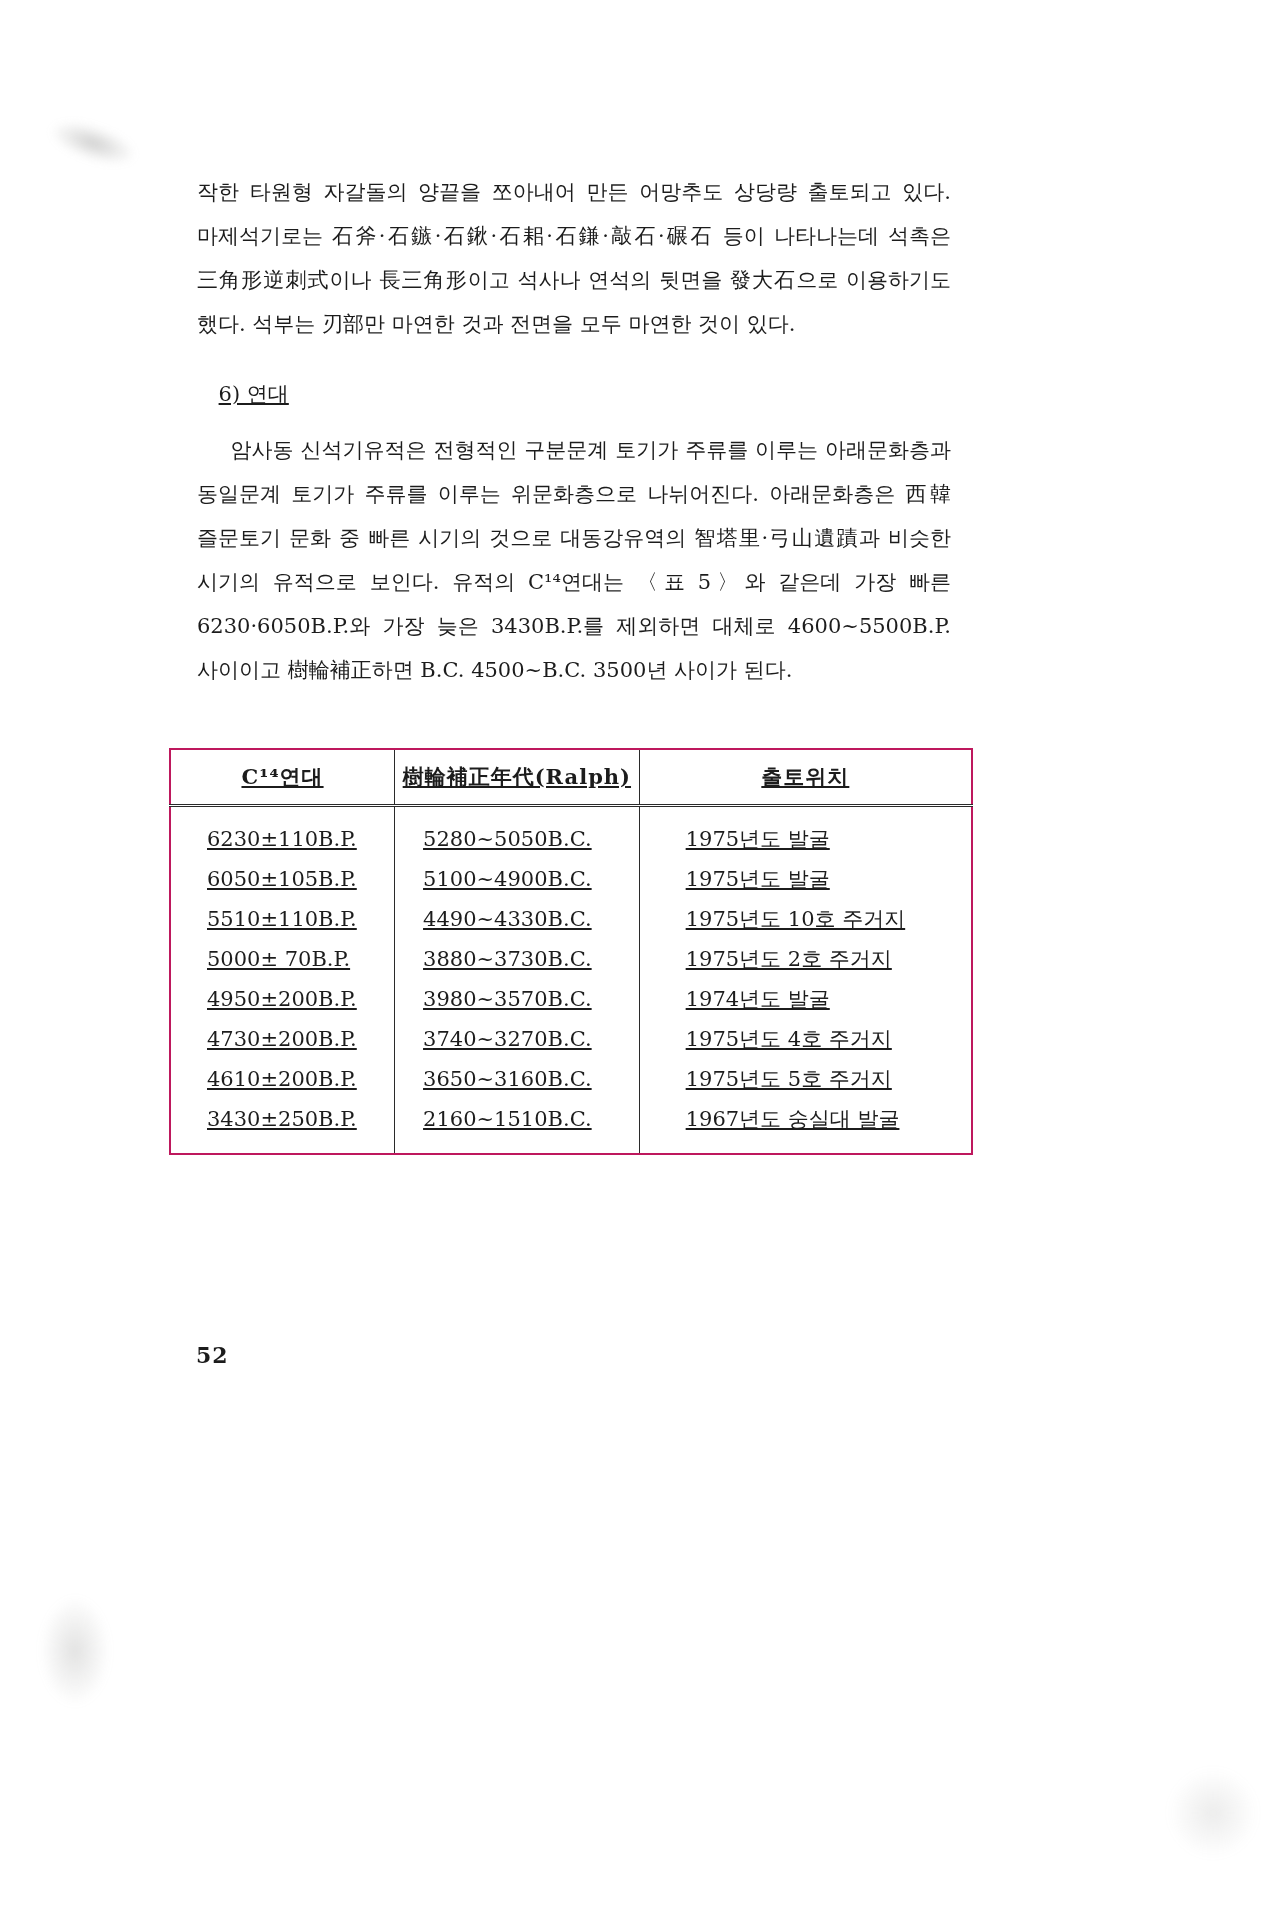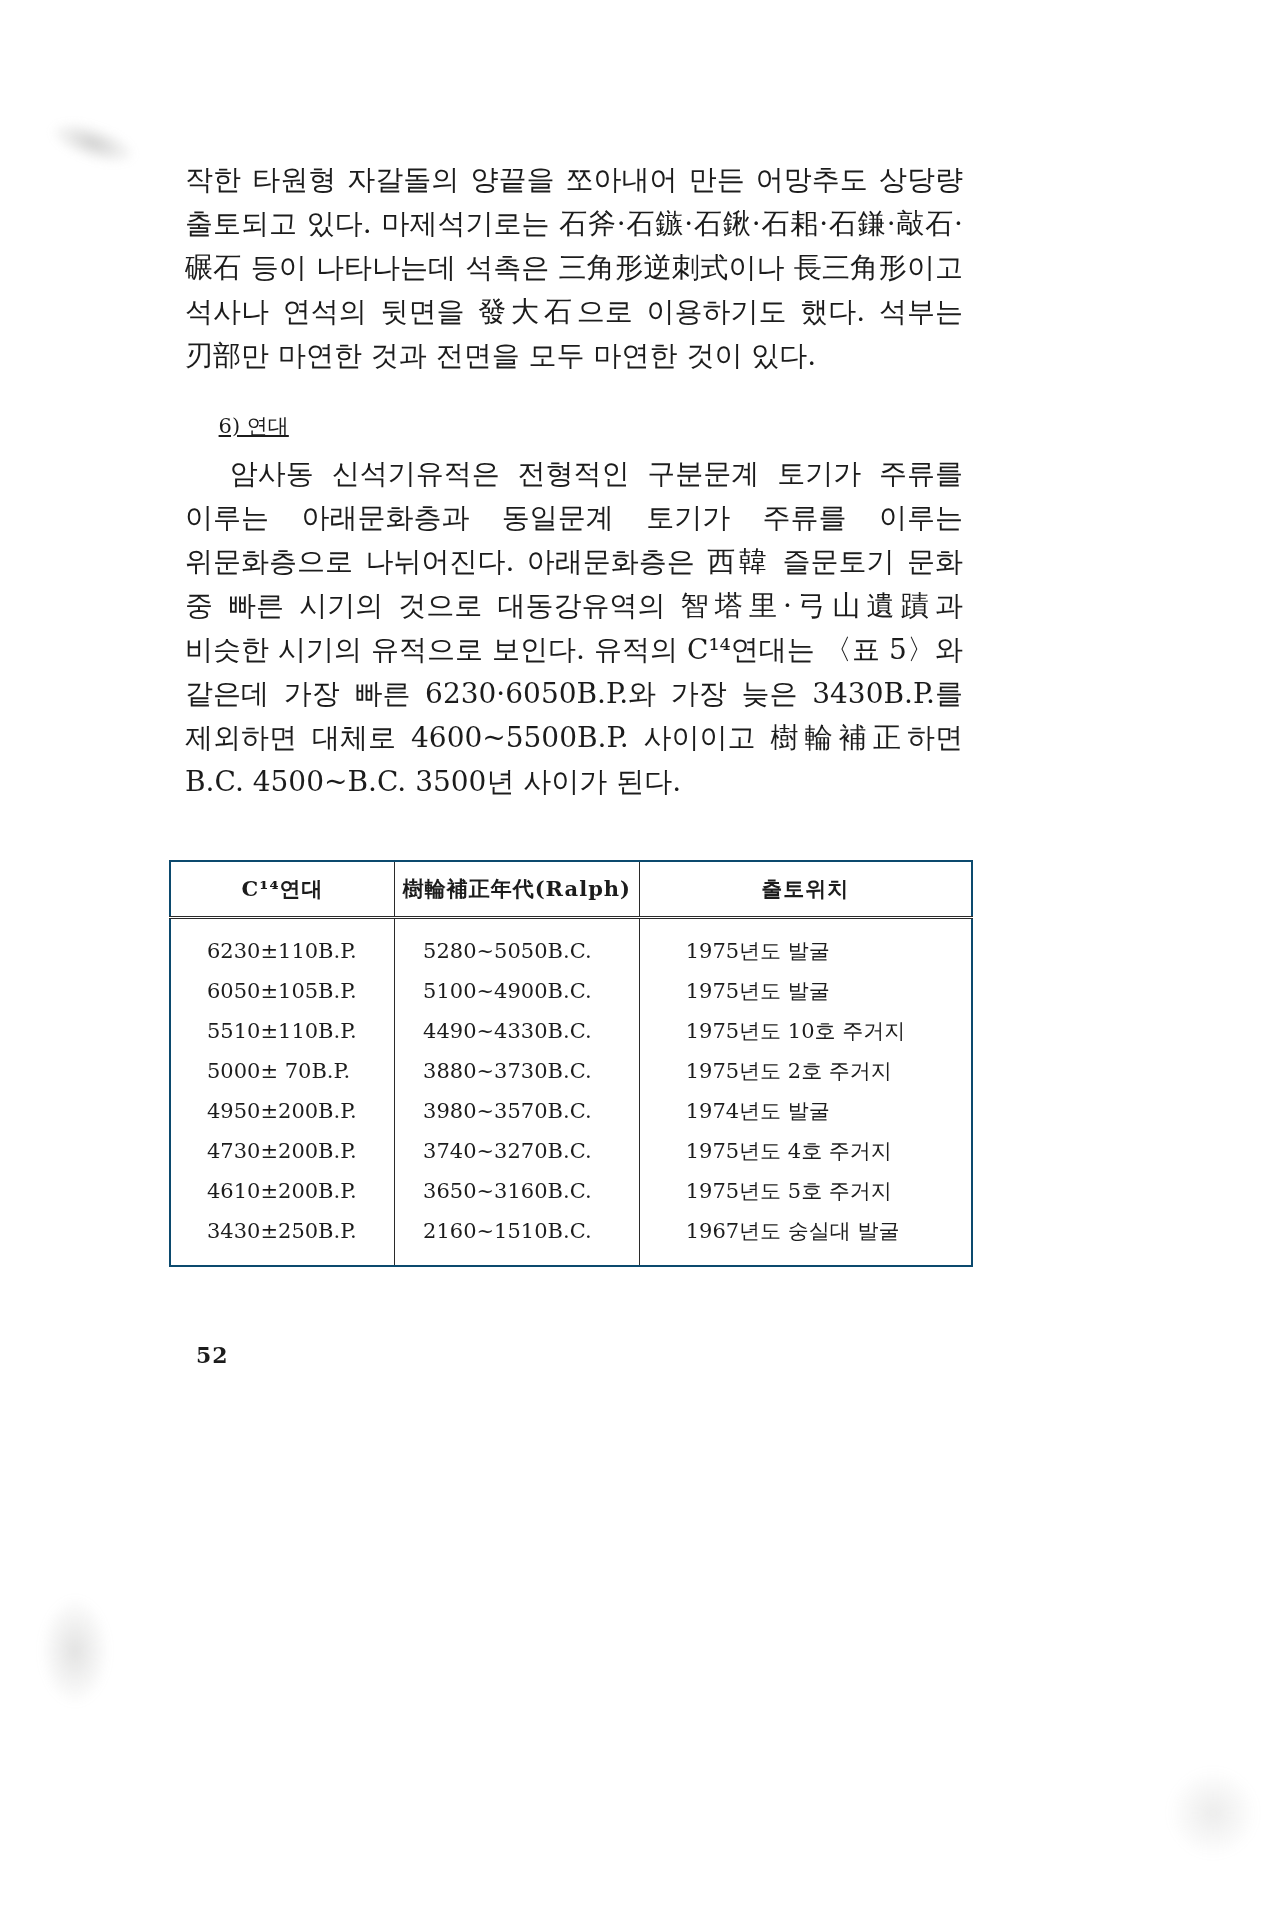--- a/index.html
+++ b/index.html
@@ -16,24 +16,24 @@
     font-family: "DejaVu Serif", "Liberation Serif", serif;
     color: #1c1c1c;
   }
   .content {
     position: absolute;
     left: 185px;
     top: 158px;
     width: 778px;
   }
   .para {
-    font-size: 28px;
+    font-size: 21px;
     line-height: 44px;
     text-align: justify;
-    margin: 0;
+    margin: 12px;
     word-break: keep-all;
     overflow-wrap: break-word;
   }
   .para.indent {
     text-indent: 1.6em;
   }
   .section-heading {
     font-size: 21px;
     font-weight: normal;
     line-height: 44px;
@@ -48,21 +48,22 @@
     border-collapse: collapse;
     margin: 56px 0 0 -16px;
     width: calc(100% + 26px);
     table-layout: fixed;
     font-size: 21px;
   }
   table.c14, table.c14 th, table.c14 td {
     border-color: #2a2a2a;
   }
   table.c14 {
-    border: 2px solid #0c4a6e;
+    border: 2px solid #be185d;
+    text-decoration: underline;
   }
   table.c14 th {
     border-right: 1.5px solid #2a2a2a;
     border-bottom: 3px double #2a2a2a;
     font-weight: bold;
     text-align: center;
     padding: 13px 4px;
     letter-spacing: 1px;
   }
   table.c14 th:last-child { border-right: none; }

